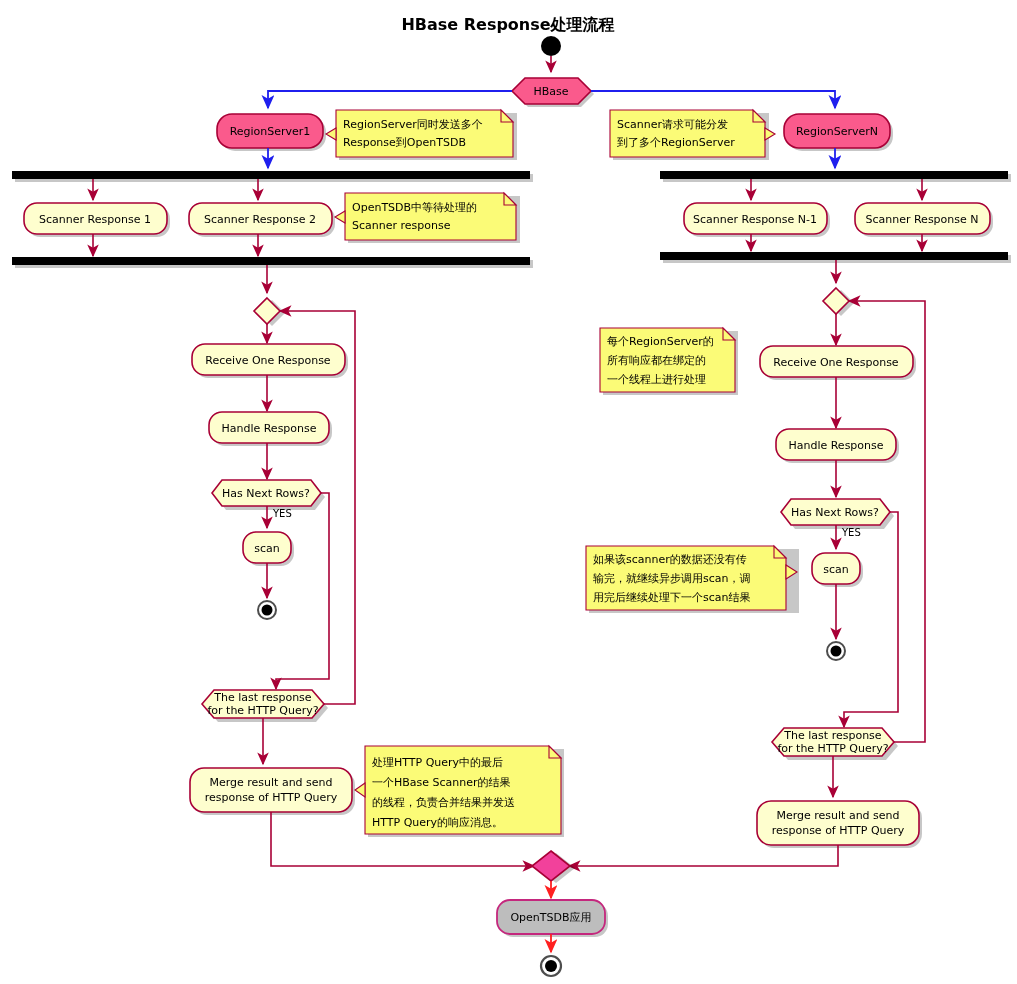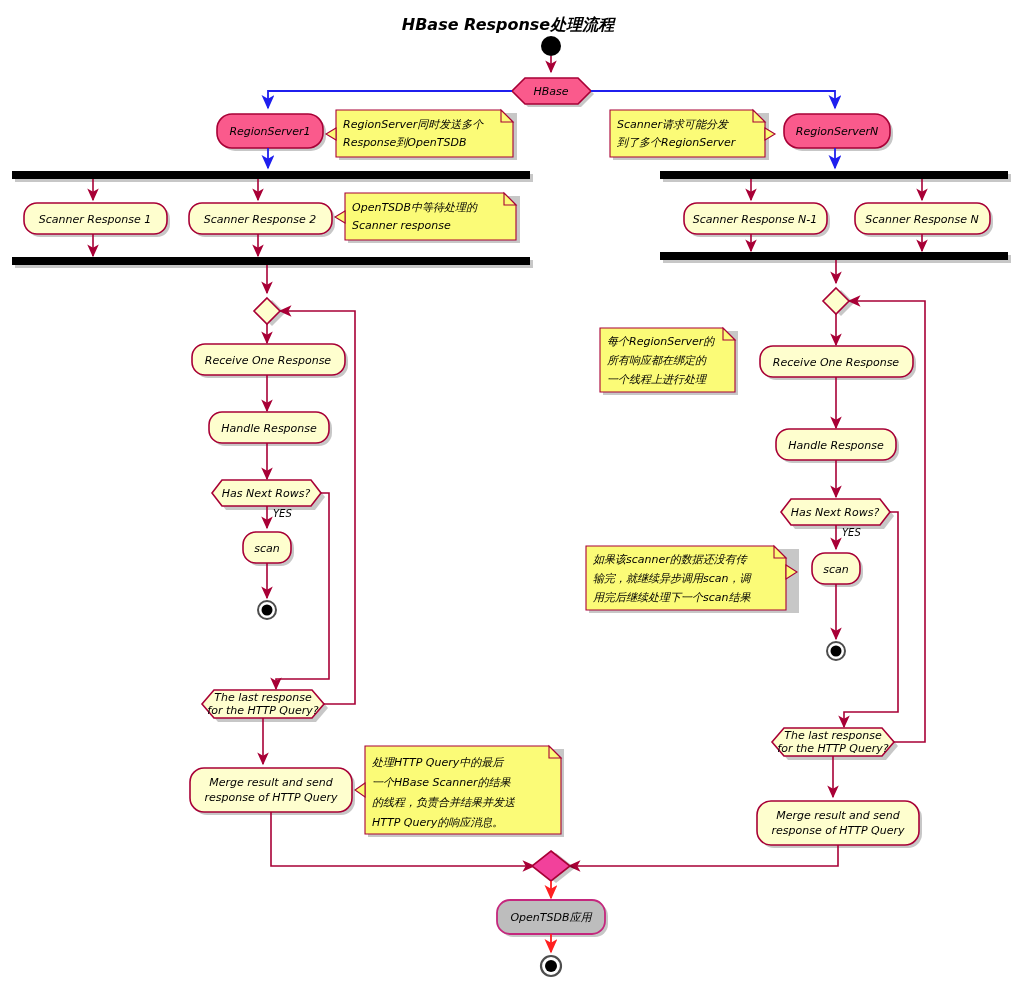--- a/index.html
+++ b/index.html
@@ -1,17 +1,17 @@
 <!DOCTYPE html>
 <html><head>
 <meta charset="utf-8">
 <style>
   html,body{margin:0;padding:0;background:#ffffff;}
   body{width:1017px;height:984px;font-family:"DejaVu Sans","Liberation Sans",sans-serif;}
-  #canvas{position:relative;width:1017px;height:984px;overflow:hidden;font-style:italic;}
+  #canvas{position:relative;width:1017px;height:984px;overflow:hidden;}
   svg{position:absolute;left:0;top:0;}
   .ttl{font-size:16px;font-weight:bold;fill:#000000;}
   .act{font-size:11px;fill:#000000;}
   .notetxt{font-size:11px;fill:#000000;}
   .lbl{font-size:10px;fill:#000000;}
   .actbox{fill:#FEFECE;stroke:#A80036;stroke-width:1.6;}
   .pinkbox{fill:#FA5A8C;stroke:#A80036;stroke-width:1.6;}
   .graybox{fill:#BDBDBD;stroke:#C4277D;stroke-width:1.8;}
   .note{fill:#FBFB77;stroke:#A80036;stroke-width:1.1;}
   .notefold{fill:#FBFB77;stroke:#A80036;stroke-width:1.1;}

